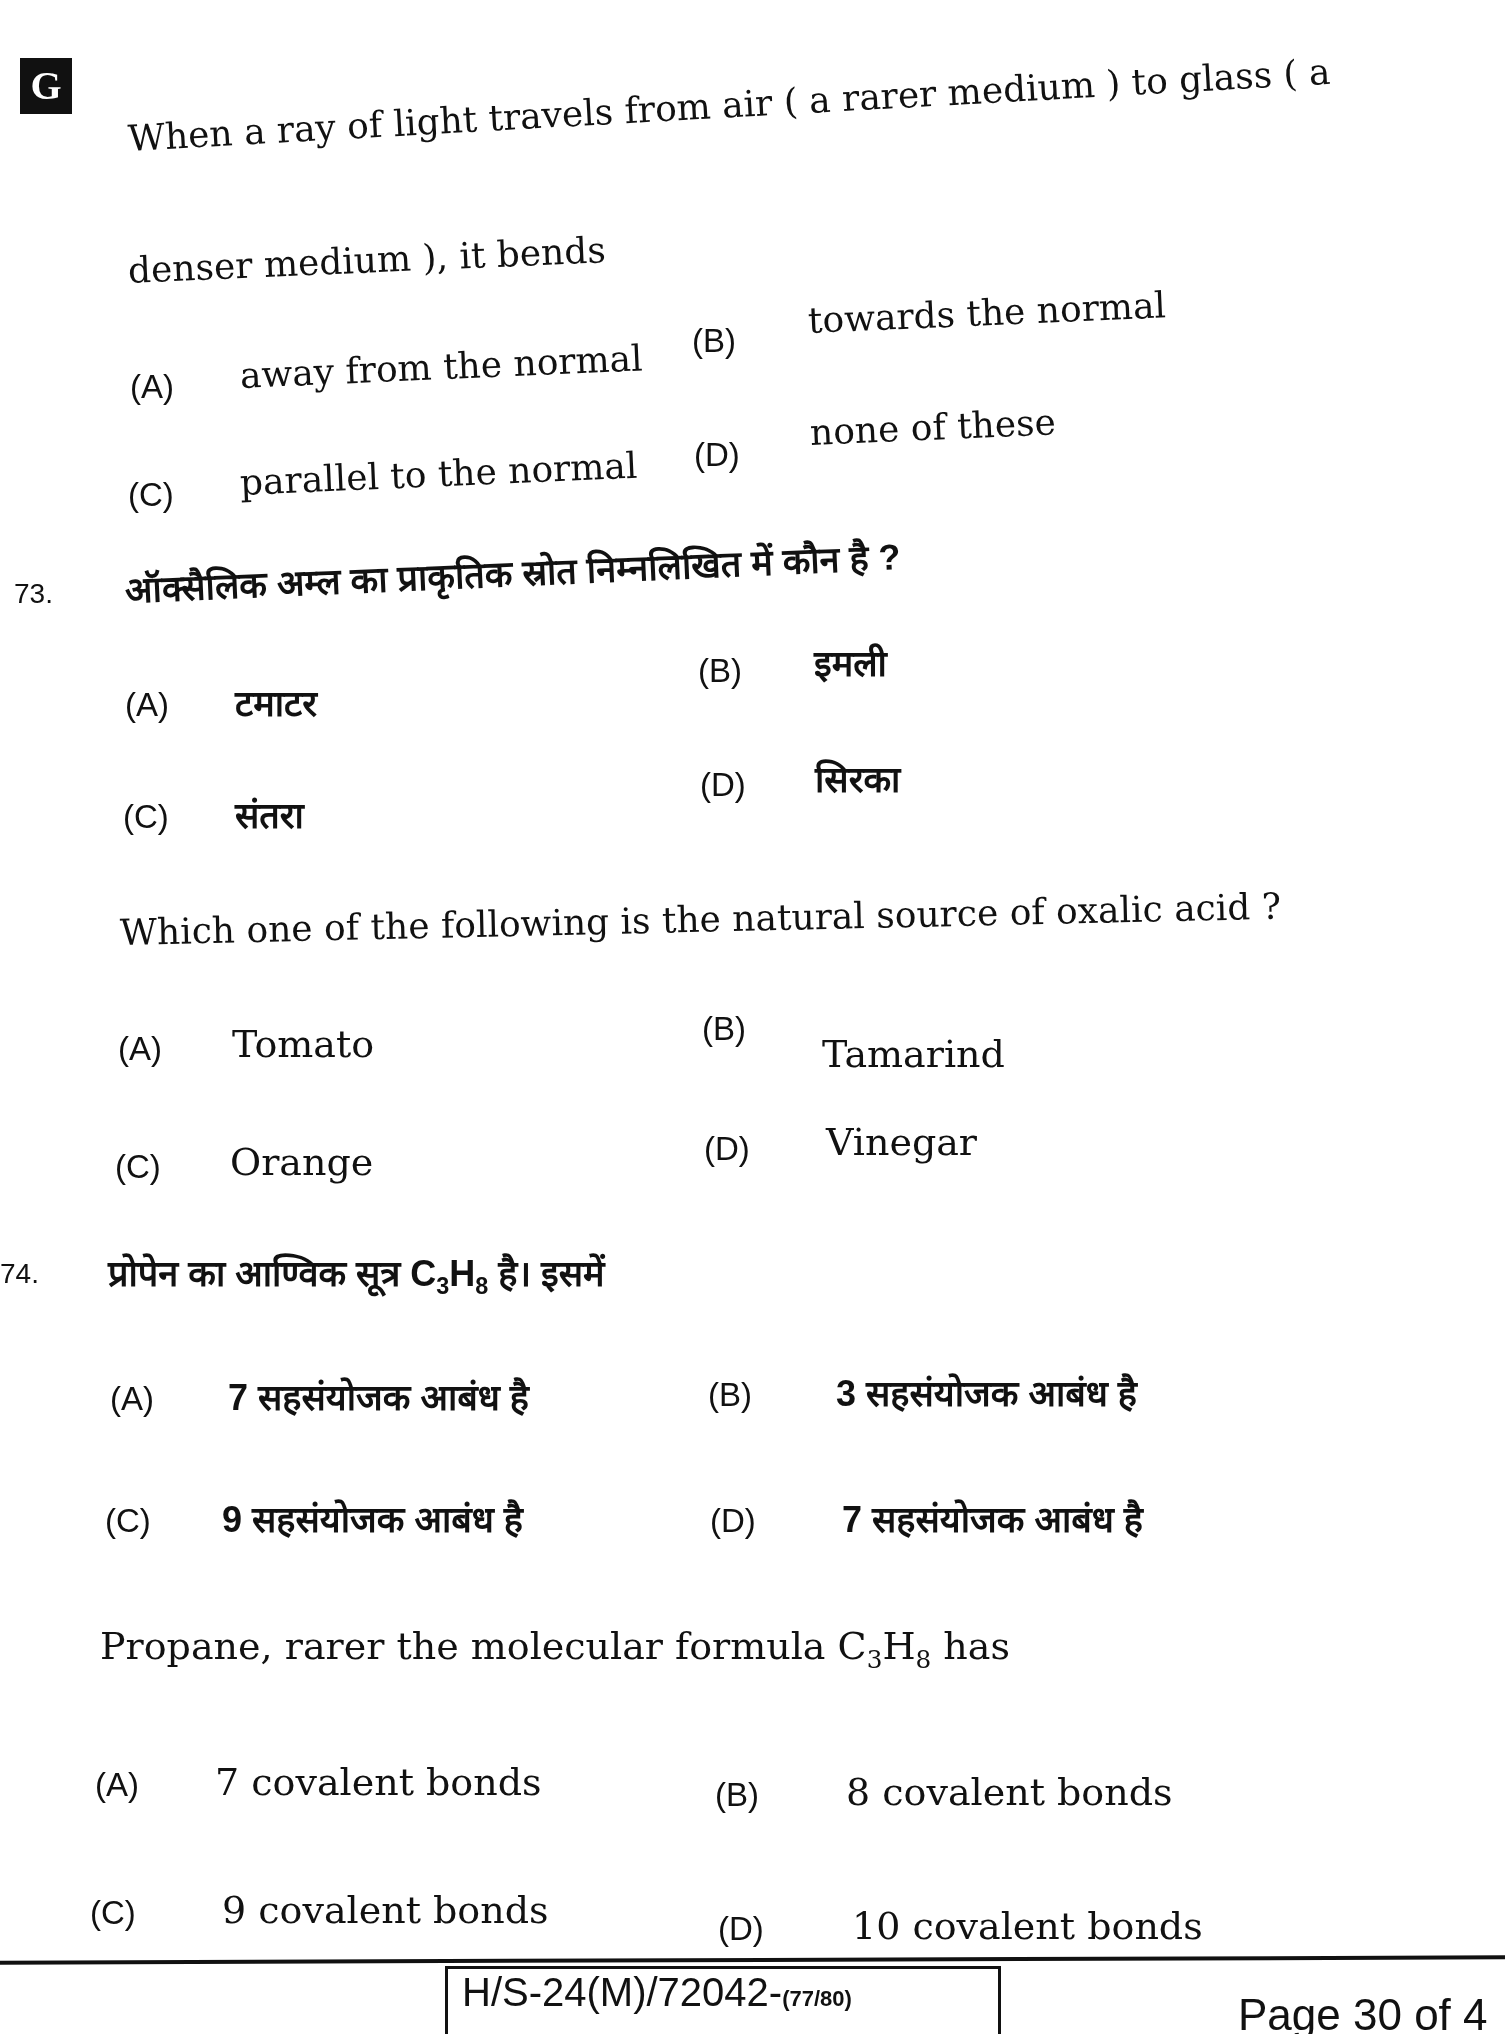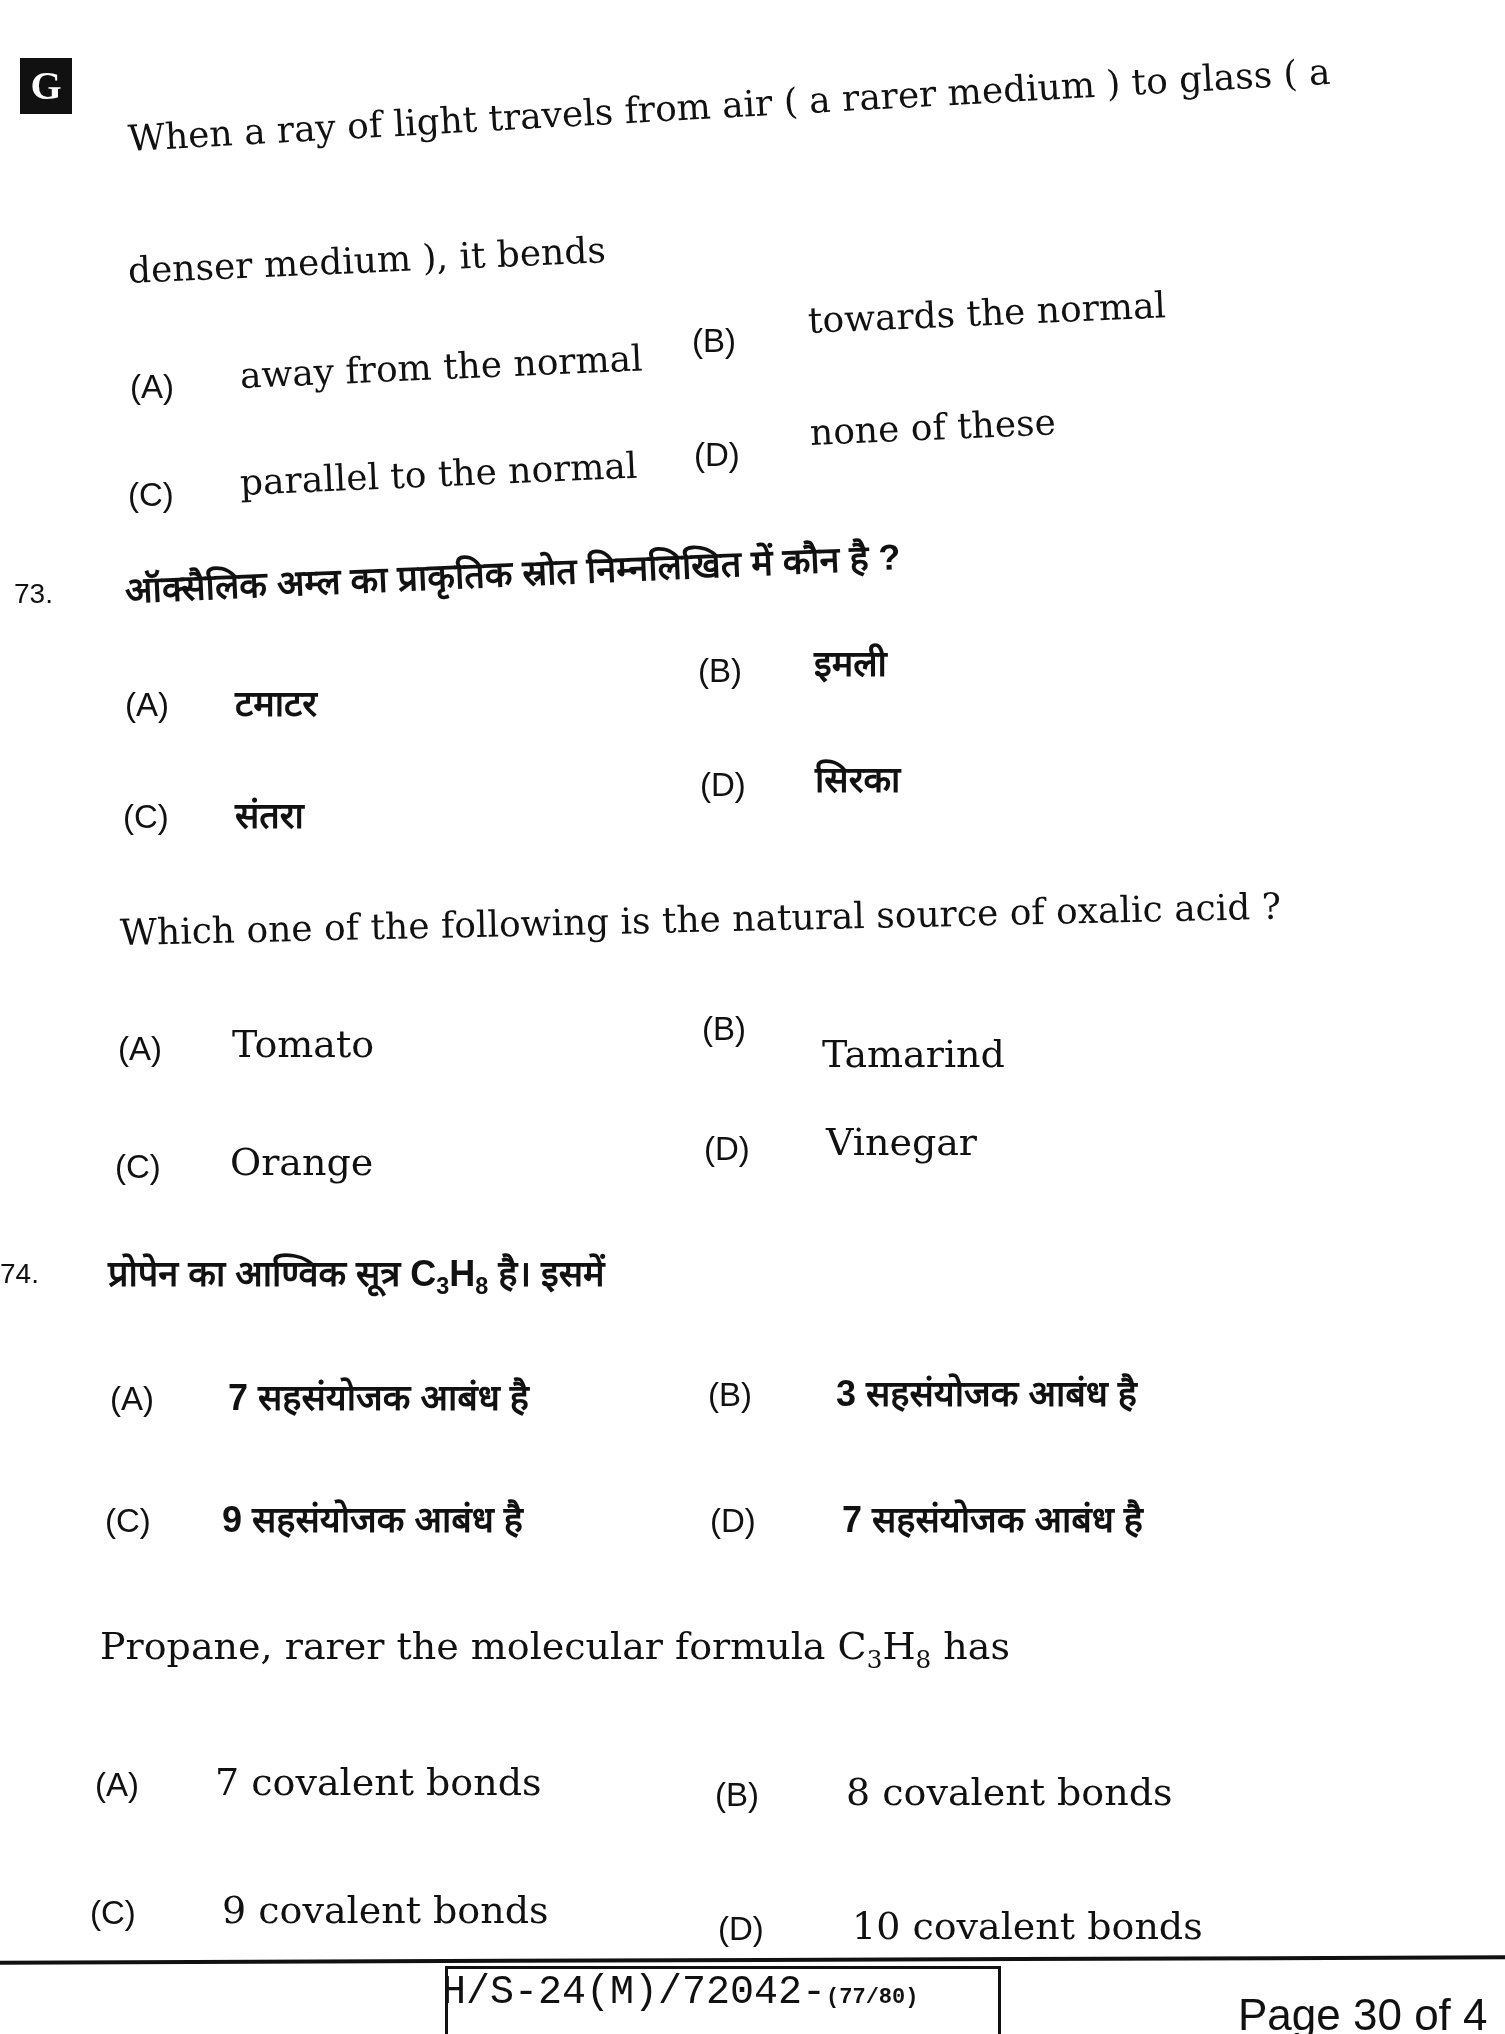--- a/index.html
+++ b/index.html
@@ -7,21 +7,21 @@
   .abs { position:absolute; white-space:nowrap; }
   .g-badge { left:20px; top:58px; width:52px; height:56px; background:#111; color:#fff; font-family:"Liberation Serif", serif; font-weight:bold; font-size:40px; line-height:56px; text-align:center; }
   .en { font-family:"DejaVu Serif", serif; font-size:36px; }
   .enb { font-family:"DejaVu Serif", serif; font-size:38px; }
   .hi { font-family:"Liberation Sans", sans-serif; font-weight:bold; font-size:36px; }
   .lbl { font-family:"Liberation Sans", sans-serif; font-size:33px; }
   .qnum { font-family:"Liberation Sans", sans-serif; font-size:28px; }
   .sub { font-size:0.65em; vertical-align:-0.35em; }
   .footer-line { left:0; top:1958px; width:1505px; height:4px; background:#111; transform:rotate(-0.2deg); }
   .footer-box { left:445px; top:1966px; width:550px; height:72px; border:3px solid #111; border-bottom:none; }
-  .footer-code { left:442px; top:1970px; font-family:Liberation Mono, monospace; font-size:40px; }
+  .footer-code { left:462px; top:1970px; font-family:Liberation Sans, sans-serif; font-size:40px; }
   .footer-code small { font-size:22px; font-weight:bold; }
   .footer-page { left:1238px; top:1990px; font-family:"Liberation Sans", sans-serif; font-size:44px; }
 </style>
 </head>
 <body>
 
 <div class="abs g-badge">G</div>
 
 <div class="abs en" style="left:128px; top:118px; transform:rotate(-3.2deg); transform-origin:left center;">When a ray of light travels from air ( a rarer medium ) to glass ( a</div>
 <div class="abs en" style="left:128px; top:250px; transform:rotate(-2.5deg); transform-origin:left center;">denser medium ), it bends</div>

